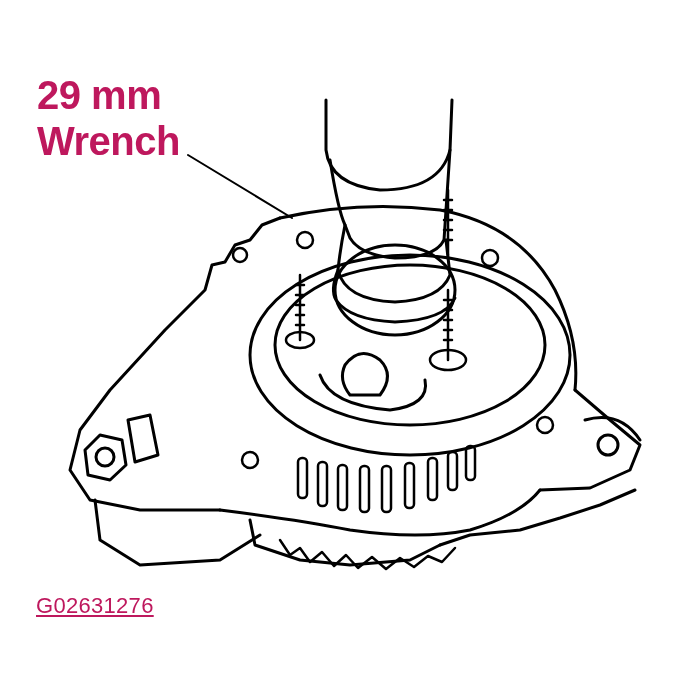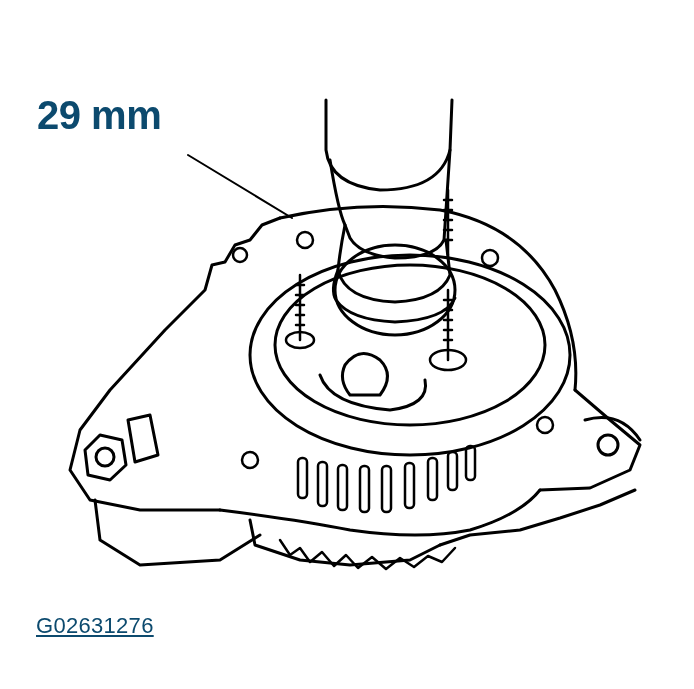--- a/index.html
+++ b/index.html
@@ -1,27 +1,28 @@
 <!DOCTYPE html>
 <html><head>
   <meta charset="utf-8">
   <style>
     html, body { margin: 0; padding: 0; background: #ffffff; }
     body { width: 694px; height: 689px; position: relative; overflow: hidden; font-family: "Liberation Sans", sans-serif; }
-    .label { position: absolute; color: #0c4a6e; font-weight: bold; line-height: 1; margin-top: 20px; }
+    .label { position: absolute; color: #be185d; font-weight: bold; line-height: 1; }
     .callout { left: 37px; top: 75px; font-size: 40px; letter-spacing: -0.5px; }
     .callout span { display: block; height: 46px; }
     .figcode { left: 36px; top: 595px; font-size: 22px; font-weight: normal; letter-spacing: 0.3px; text-decoration: underline; }
     svg { position: absolute; left: 0; top: 0; }
   </style>
 </head>
 <body>
 
 <div class="label callout">
   <span>29 mm</span>
+  <span>Wrench</span>
 </div>
 
 <div class="label figcode">G02631276</div>
 
 <svg width="694" height="689" viewBox="0 0 694 689" fill="none" stroke="#000" stroke-width="3" stroke-linecap="round" stroke-linejoin="round">
 
   <line x1="188" y1="155" x2="292" y2="218" stroke-width="2"></line>
 
   <g>
     <path d="M326 100 L326 150 Q330 185 380 190 Q440 190 450 150 L452 100"></path>

